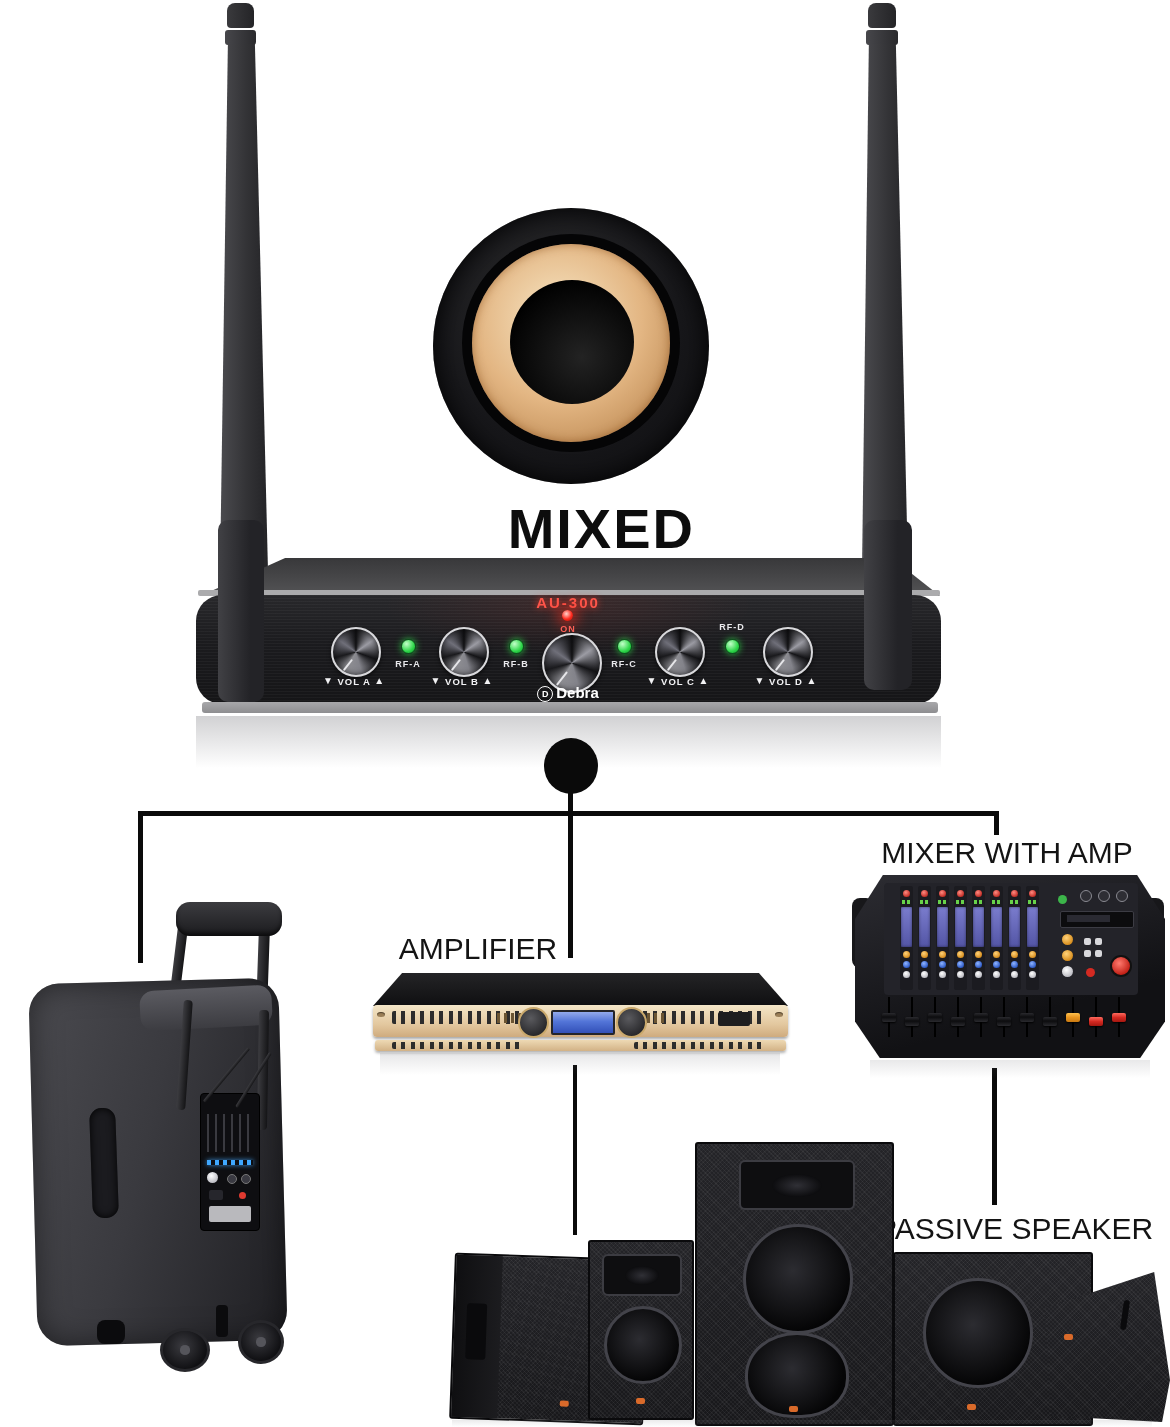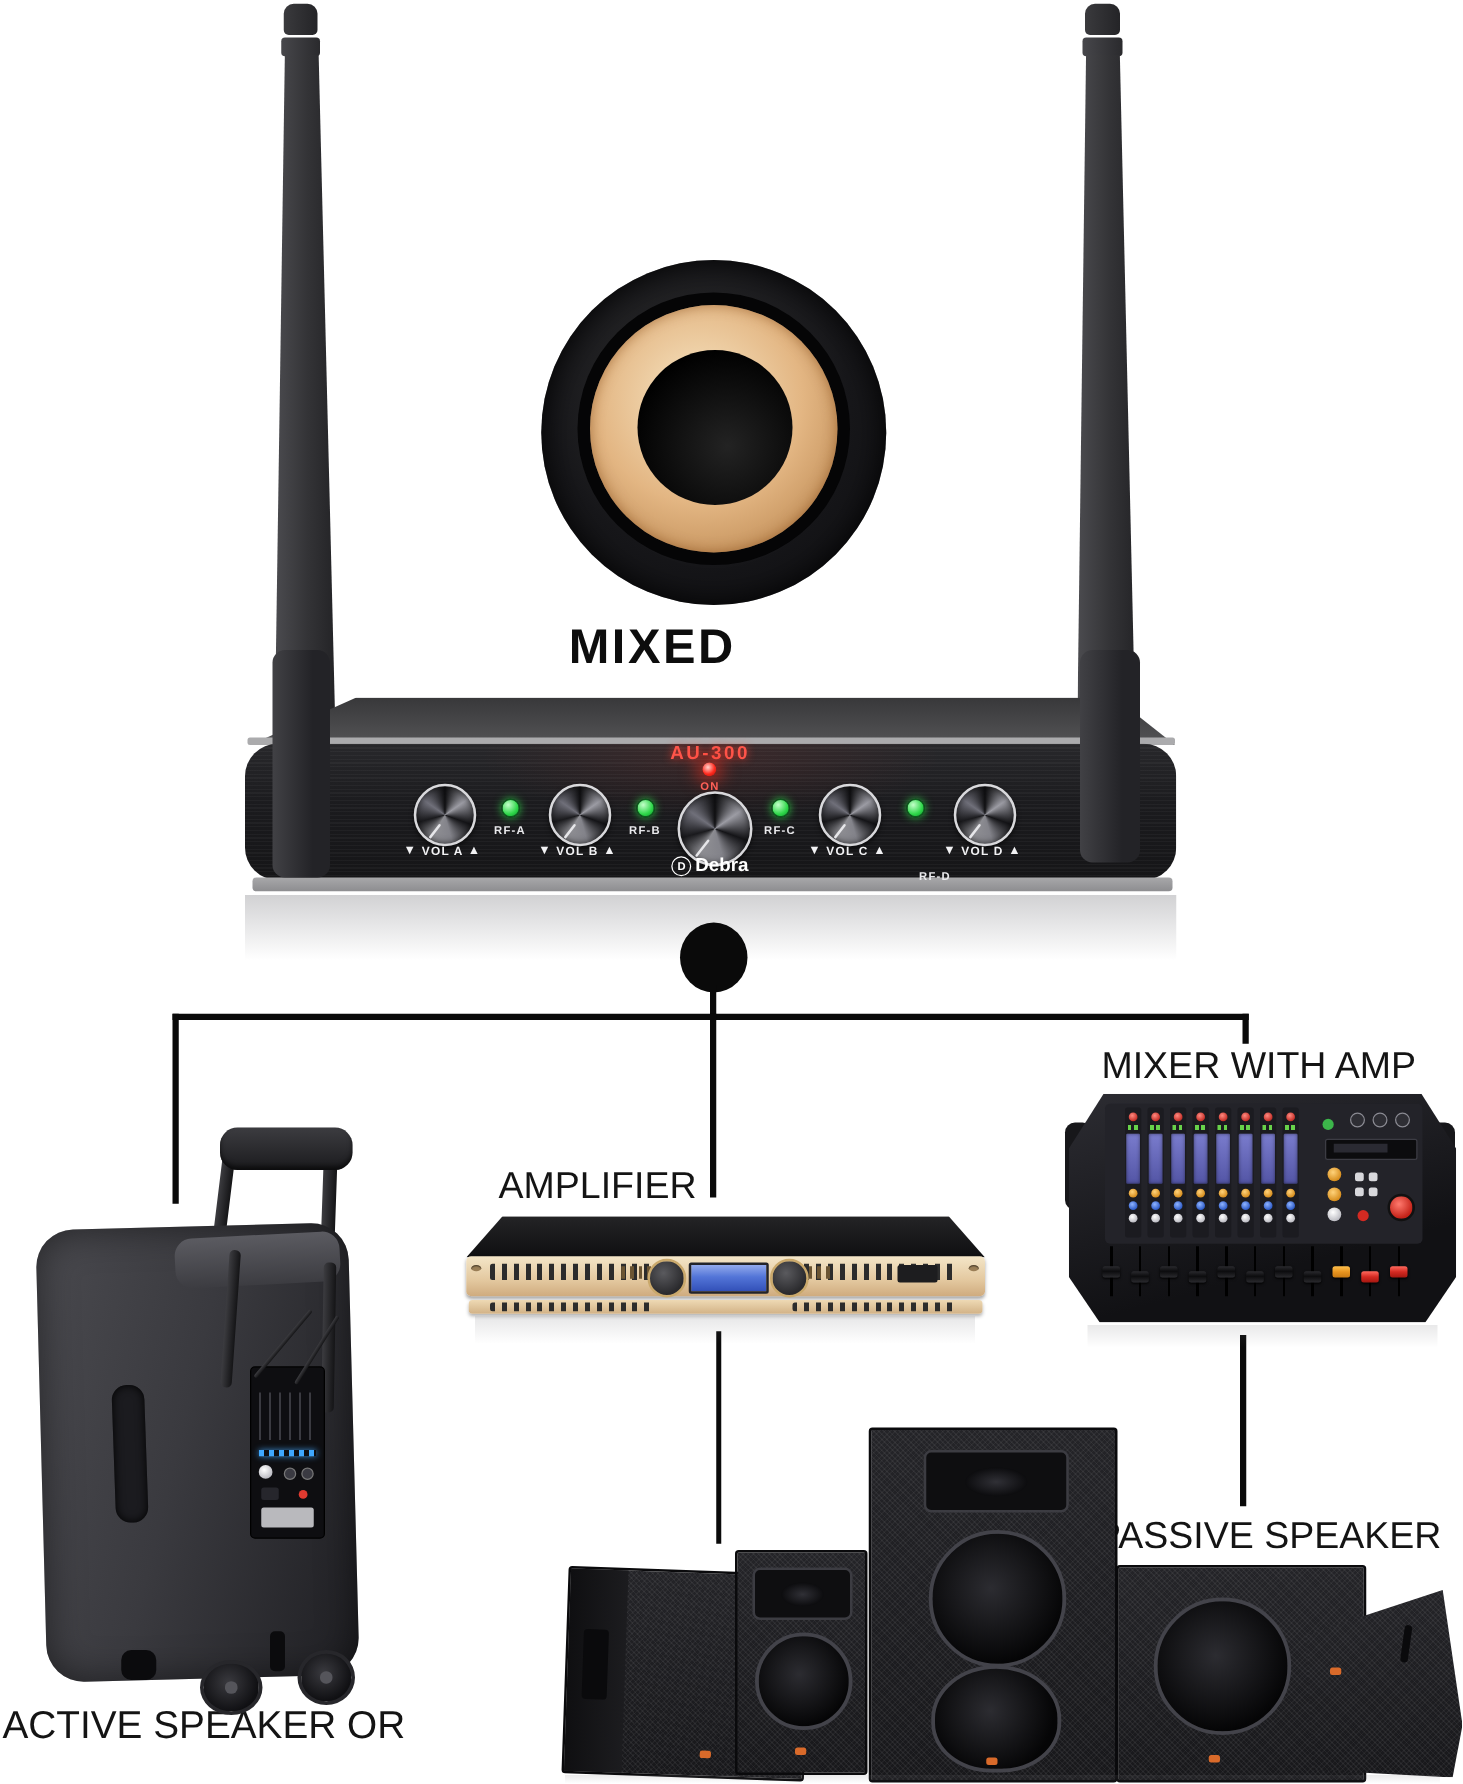--- a/index.html
+++ b/index.html
@@ -47,21 +47,21 @@
 
   
   .jack-outer{position:absolute;border-radius:50%;
         background:radial-gradient(circle at 46% 42%, #3a3a3a 0%, #17171a 55%, #0b0b0d 100%);
         box-shadow:inset 0 0 24px rgba(0,0,0,.9);}
   .jack-gold{position:absolute;border-radius:50%;
         background:radial-gradient(circle at 44% 38%, #f8e7c6, #e3b683 50%, #b07a42 100%);
         box-shadow:0 0 0 10px #050506, inset 0 0 10px rgba(120,60,10,.5);}
   .jack-hole{position:absolute;border-radius:50%;
         background:radial-gradient(circle at 58% 62%, #232323, #000 75%);}
-  .mixed-lbl{position:absolute;font-size:39px;font-weight:bold;color:#0d0d0d;letter-spacing:2px;text-align:left;}
+  .mixed-lbl{position:absolute;font-size:56px;font-weight:bold;color:#0d0d0d;letter-spacing:2px;text-align:right;}
 
   
   .dlabel{position:absolute;color:#141414;font-size:30px;text-align:center;white-space:nowrap;}
   .dlabel-left{position:absolute;color:#141414;font-size:31px;text-align:left;line-height:1.0;white-space:nowrap;}
 
   
   .amp-top{position:absolute;background:linear-gradient(180deg,#242426,#0f0f11);
         clip-path:polygon(7% 0,93% 0,100% 100%,0 100%);}
   .amp-face{position:absolute;border-radius:4px;
         background:linear-gradient(180deg,#f4e6c8 0%,#e3c89f 60%,#cfab7e 100%);
@@ -184,21 +184,21 @@
         <span class="ptr"></span>
       </div>
 
     <div class="led-grn" style="left:401px;top:639px;"></div>
     <div class="led-grn" style="left:509px;top:639px;"></div>
     <div class="led-grn" style="left:617px;top:639px;"></div>
     <div class="led-grn" style="left:725px;top:639px;"></div>
     <div class="rf-lbl" style="left:378px;top:659px;">RF-A</div>
     <div class="rf-lbl" style="left:486px;top:659px;">RF-B</div>
     <div class="rf-lbl" style="left:594px;top:659px;">RF-C</div>
-    <div class="rf-lbl" style="left:702px;top:696px;margin-left:16px;">RF-D</div>
+    <div class="rf-lbl" style="left:702px;top:622px;">RF-D</div>
 
     <div class="vol-lbl" style="left:306px;top:676px;">
       <span class="arr">▼</span>
       <span>VOL A</span>
       <span class="arr">▲</span>
     </div>
     <div class="vol-lbl" style="left:414px;top:676px;">
       <span class="arr">▼</span>
       <span>VOL B</span>
       <span class="arr">▲</span>
@@ -233,21 +233,20 @@
   <div class="line" style="left:138px;top:811px;width:5px;height:152px;"></div>
   <div class="line" style="left:568px;top:811px;width:5px;height:147px;"></div>
   <div class="line" style="left:573px;top:1065px;width:4px;height:170px;"></div>
   <div class="line" style="left:994px;top:811px;width:5px;height:24px;"></div>
   <div class="line" style="left:992px;top:1068px;width:5px;height:137px;"></div>
 
   <div class="dlabel" style="left:368px;top:932px;width:220px;">AMPLIFIER</div>
   <div class="dlabel" style="left:847px;top:836px;width:320px;">MIXER WITH AMP</div>
   <div class="dlabel" style="left:865px;top:1212px;width:300px;">PASSIVE SPEAKER</div>
   <div class="dlabel-left" style="left:2px;top:1364px;width:430px;">
-    <div>ACTIVE SPEAKER OR</div>
   </div>
 
   <div>
     <div class="amp-top" style="left:373px;top:973px;width:415px;height:33px;"></div>
     <div class="amp-face" style="left:373px;top:1005px;width:415px;height:32px;"></div>
     <div class="amp-bar" style="left:375px;top:1040px;width:411px;height:11px;"></div>
     <div class="vent" style="left:392px;top:1011px;width:132px;height:13px;"></div>
     <div class="vent" style="left:634px;top:1011px;width:132px;height:13px;"></div>
     <div class="vent" style="left:392px;top:1042px;width:132px;height:7px;"></div>
     <div class="vent" style="left:634px;top:1042px;width:132px;height:7px;"></div>

